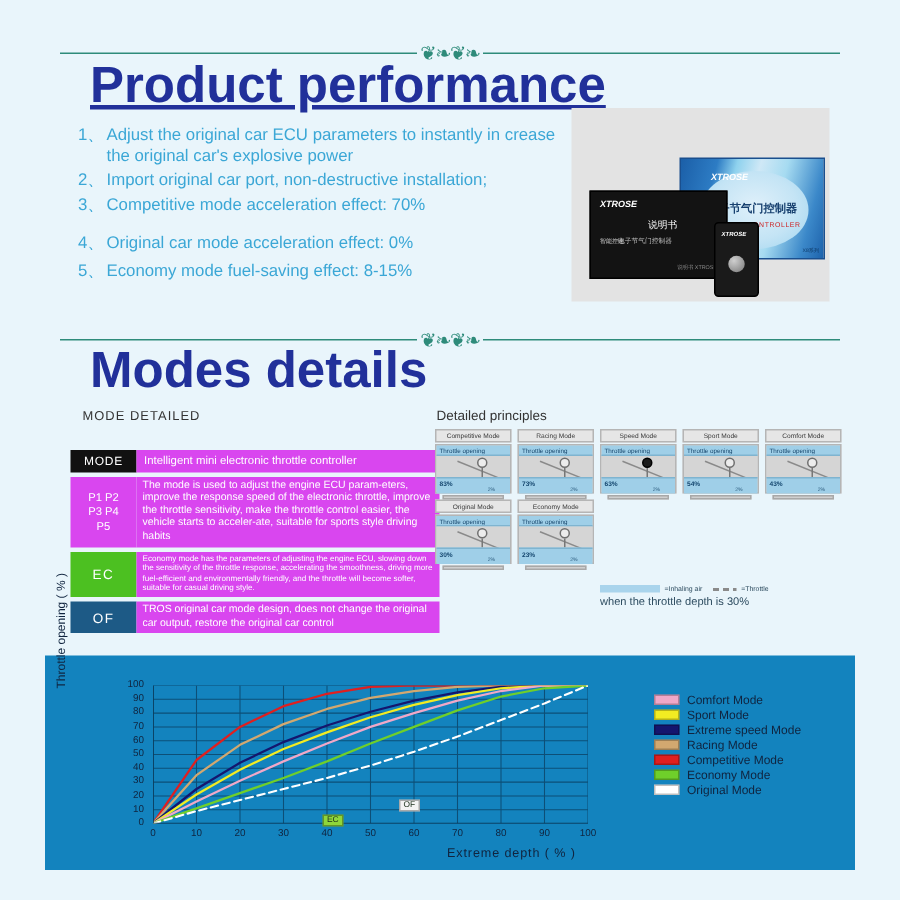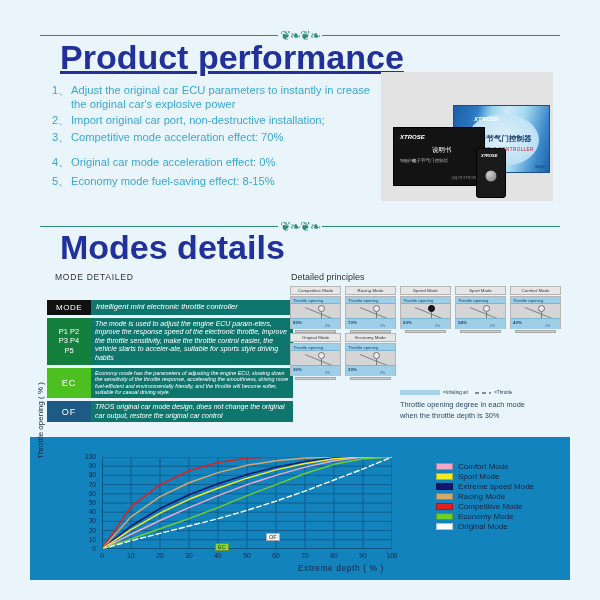--- a/index.html
+++ b/index.html
@@ -96,26 +96,26 @@
   }
   .mode-table { position: absolute; left: 47px; top: 300px; width: 246px; }
   .mode-row { display: flex; margin-bottom: 3px; }
   .mode-key {
     flex: none; width: 44px;
     display: flex; align-items: center; justify-content: center;
     color: #fff; font-size: 8px; text-align: center;
     padding: 2px 1px;
   }
   .mode-key.hdr { background: #111; font-size: 8px; letter-spacing: .5px; }
-  .mode-key.p   { background: #15803d; font-size: 7.5px; line-height: 9.5px; }
+  .mode-key.p   { background: #d946ef; font-size: 7.5px; line-height: 9.5px; }
   .mode-key.ec  { background: #4cc021; font-size: 9px; letter-spacing: 1px; }
   .mode-key.of  { background: #1d5a86; font-size: 9px; letter-spacing: 1px; }
   .mode-val {
-    flex: 1; background: #0f766e; color: #fff;
-    font-size: 7px; line-height: 8.6px; padding: 2px 4px; font-style: italic;
+    flex: 1; background: #d946ef; color: #fff;
+    font-size: 7px; line-height: 8.6px; padding: 2px 4px;
   }
   .mode-val.hdr { font-size: 7.6px; padding: 3px 5px; }
   .mode-val.small { font-size: 5.4px; line-height: 6.6px; }
 
   
   .cards { position: absolute; left: 290px; top: 286px; }
   .card-row { display: flex; gap: 4px; margin-bottom: 4px; }
   .card { width: 51px; font-size: 4.2px; }
   .card-name {
     background: #e6e6e6; border: 1px solid #b5b5b5;
@@ -405,21 +405,20 @@
       </div>
   </div>
 
   <div class="plegend">
     <div class="plegend-row">
       <span class="sw-air"></span>
       <span>=Inhaling air</span>
       <span class="sw-thr-dash" style="margin-left:4px;"></span>
       <span>=Throttle</span>
     </div>
-    <div class="plegend-note">Throttle opening degree in each mode</div>
     <div class="plegend-note" style="margin-top:0;">when the throttle depth is 30%</div>
   </div>
 
   <div class="chart-panel">
     <div class="ylabel" id="ylabel">Throttle opening ( % )</div>
     <div class="xlabel">Extreme depth ( % )</div>
 
     <div class="plot" id="plot">
       <svg id="chart-svg" width="290" height="92" viewBox="0 0 290 92" preserveAspectRatio="none">
           <line x1="0" x2="0" y1="0" y2="92" stroke="#0d4f77" stroke-width="0.7"></line>

